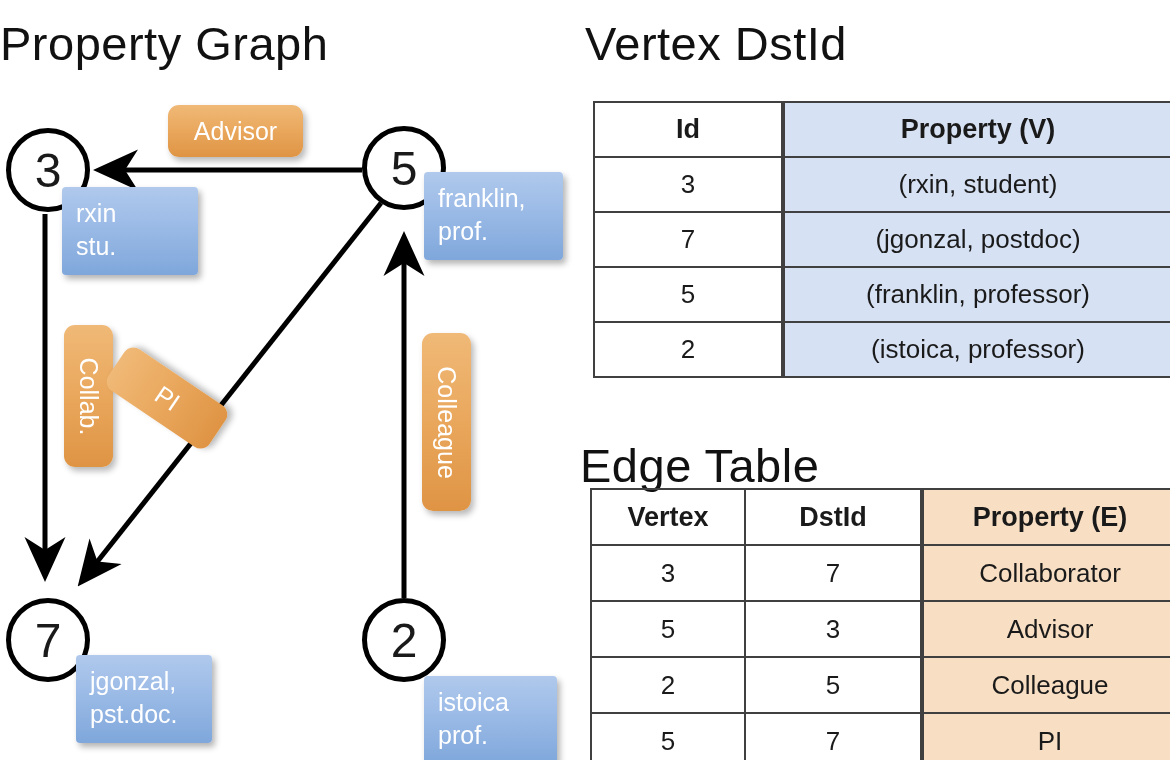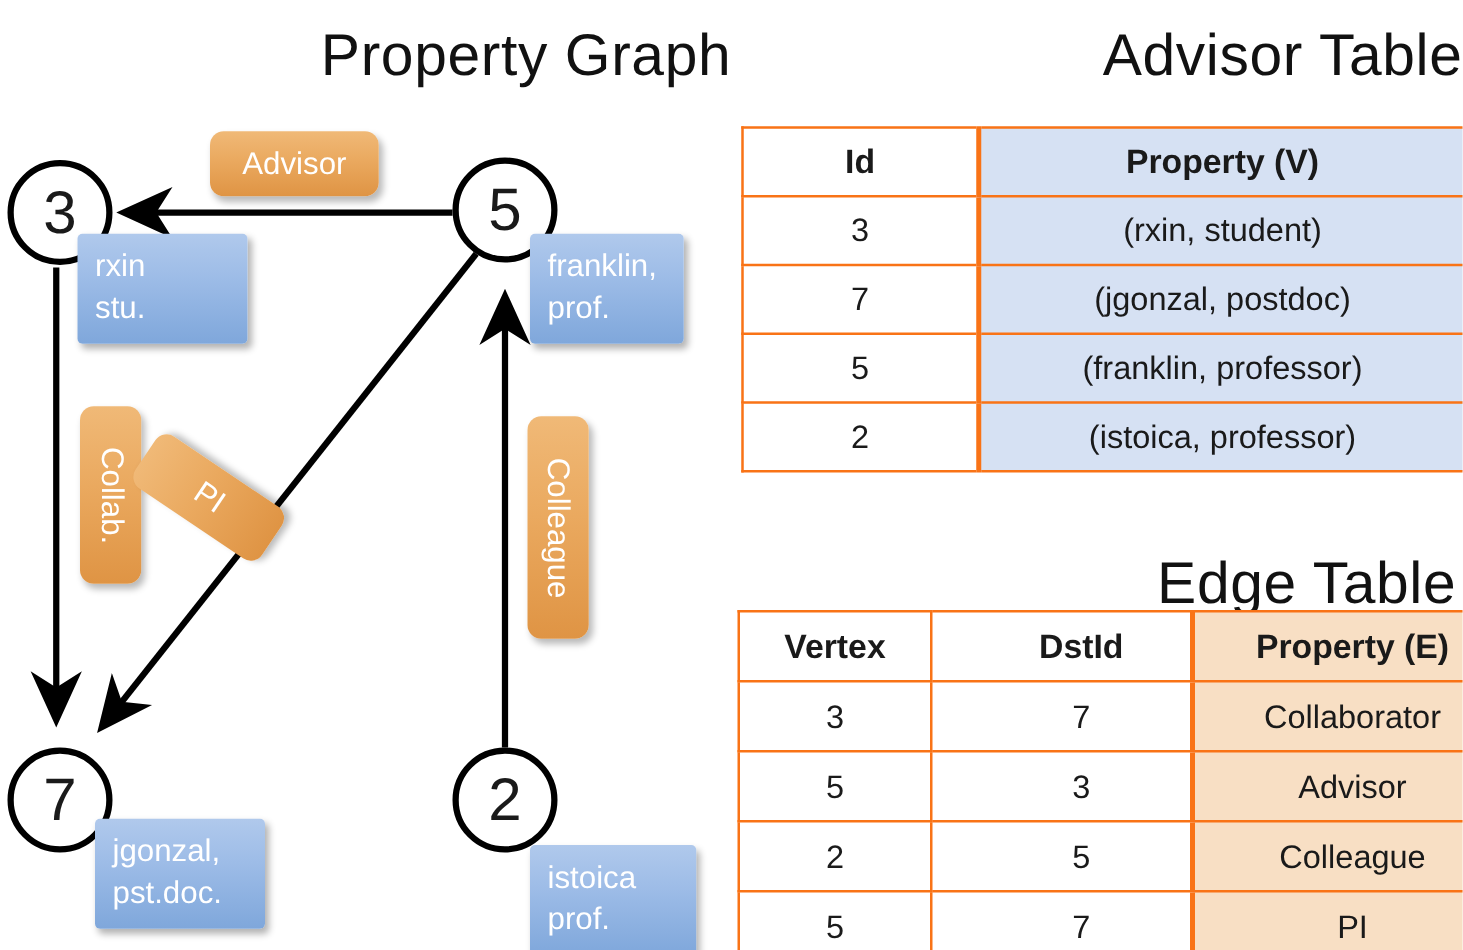--- a/index.html
+++ b/index.html
@@ -17,21 +17,21 @@
     color: #1a1a1a;
   }
 
   .panel-title {
     position: absolute;
     font-family: "Liberation Sans", sans-serif;
     font-weight: 300;
     font-size: 47px;
     letter-spacing: 0.5px;
     color: #111111;
-    text-align: right;
+    text-align: left;
     white-space: nowrap;
     line-height: 1;
   }
 
   
   #graph-panel {
     position: absolute;
     left: 0; top: 0;
     width: 585px; height: 760px;
   }
@@ -103,21 +103,21 @@
   }
   #vertex-title { left: 585px; top: 20px; width: 585px; }
   #edge-title   { left: 580px; top: 404px; width: 585px; margin-top: 38px; }
 
   table.gtable {
     position: absolute;
     border-collapse: collapse;
     table-layout: fixed;
   }
   table.gtable td, table.gtable th {
-    border: 2px solid #f97316;
+    border: 2px solid #404040;
     text-align: center;
     font-family: "Liberation Sans", sans-serif;
     font-weight: 400;
     color: #1a1a1a;
     padding: 0;
   }
   table.gtable th {
     font-weight: 700;
     font-size: 27px;
   }
@@ -127,21 +127,21 @@
   #vertex-table { left: 593px; top: 101px; width: 572px; }
   #vertex-table .col-id   { width: 186px; }
   #vertex-table .col-prop { width: 386px; background: #d6e1f3; border-left-width: 4px; }
   #vertex-table th.col-id, #vertex-table td.col-id { background: #ffffff; }
   #vertex-table tr.hdr th { height: 53px; }
   #vertex-table tr.row td { height: 53px; }
 
   
   #edge-table { left: 590px; top: 488px; width: 578px; }
   #edge-table .col-src { width: 152px; }
-  #edge-table .col-dst { width: 174px; padding-left: 32px; }
+  #edge-table .col-dst { width: 174px; }
   #edge-table .col-prop { width: 252px; background: #f8dfc4; border-left-width: 4px; }
   #edge-table tr.hdr th { height: 54px; }
   #edge-table tr.row td { height: 54px; }
 </style>
 </head>
 <body>
 
 <div id="graph-panel">
 
   <div class="panel-title" id="graph-title">Property Graph</div>
@@ -165,21 +165,21 @@
   <div class="node-circle" style="left:6px;  top:128px;">3</div>
   <div class="node-circle" style="left:362px;top:126px;">5</div>
   <div class="node-circle" style="left:6px;  top:598px;">7</div>
   <div class="node-circle" style="left:362px;top:598px;">2</div>
 
   <div class="prop-box" style="left:62px; top:187px; width:136px; height:88px;">
     <div>rxin</div>
     <div>stu.</div>
   </div>
 
-  <div class="prop-box" style="left:424px; top:187px; width:123px; height:88px;">
+  <div class="prop-box" style="left:424px; top:172px; width:139px; height:88px;">
     <div>franklin,</div>
     <div>prof.</div>
   </div>
 
   <div class="prop-box" style="left:76px; top:655px; width:136px; height:88px;">
     <div>jgonzal,</div>
     <div>pst.doc.</div>
   </div>
 
   <div class="prop-box" style="left:424px; top:676px; width:133px; height:88px;">
@@ -197,21 +197,21 @@
 
   <div class="edge-label tilt" style="left:142px; top:337px; width:50px; height:122px;">
     <span>PI</span>
   </div>
 
   <div class="edge-label vert" style="left:422px; top:333px; width:49px; height:178px;">
     <span>Colleague</span>
   </div>
 </div>
 
-<div class="panel-title" id="vertex-title">Advisor Table</div>
+<div class="panel-title" id="vertex-title">Vertex DstId</div>
 
 <table class="gtable" id="vertex-table">
   <tbody>
       <tr class="hdr">
     <th class="col-id">Id</th>
     <th class="col-prop">Property (V)</th>
   </tr>
   <tr class="row">
     <td class="col-id">3</td>
     <td class="col-prop">(rxin, student)</td>

